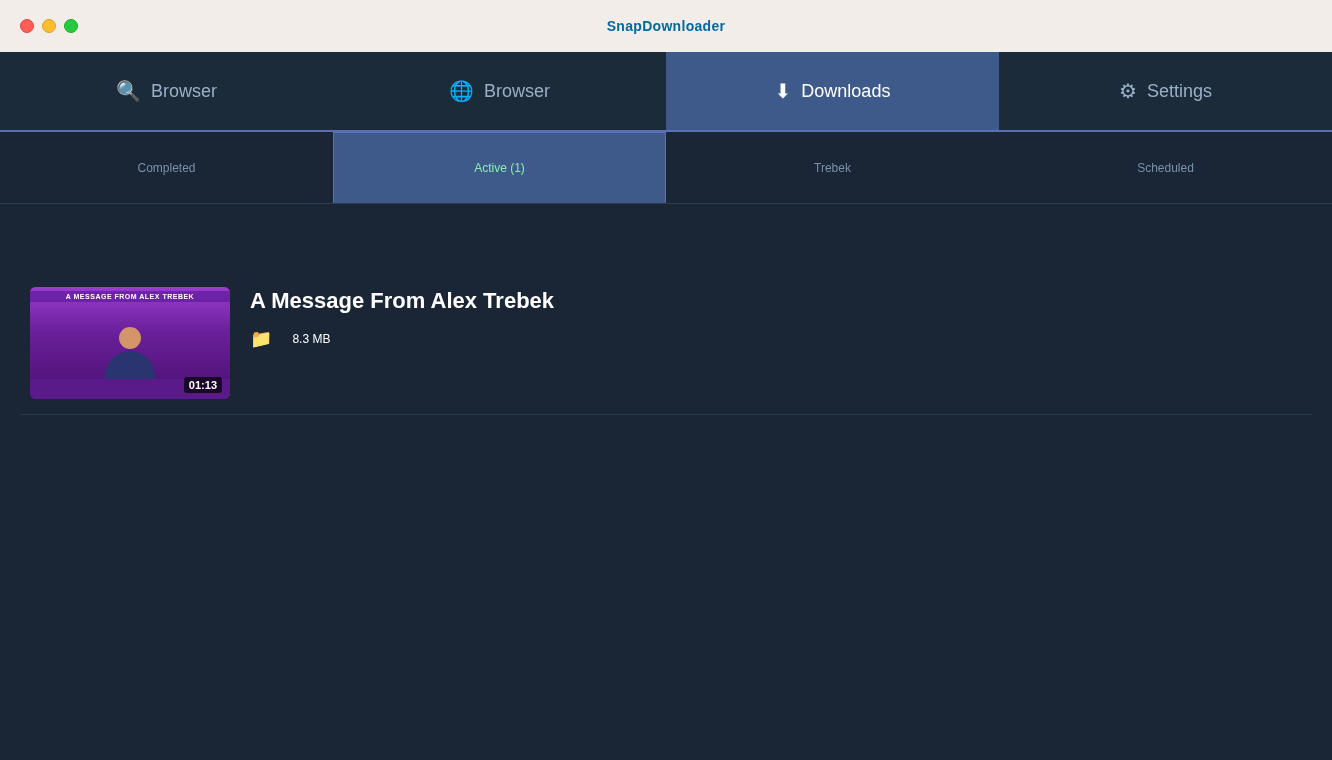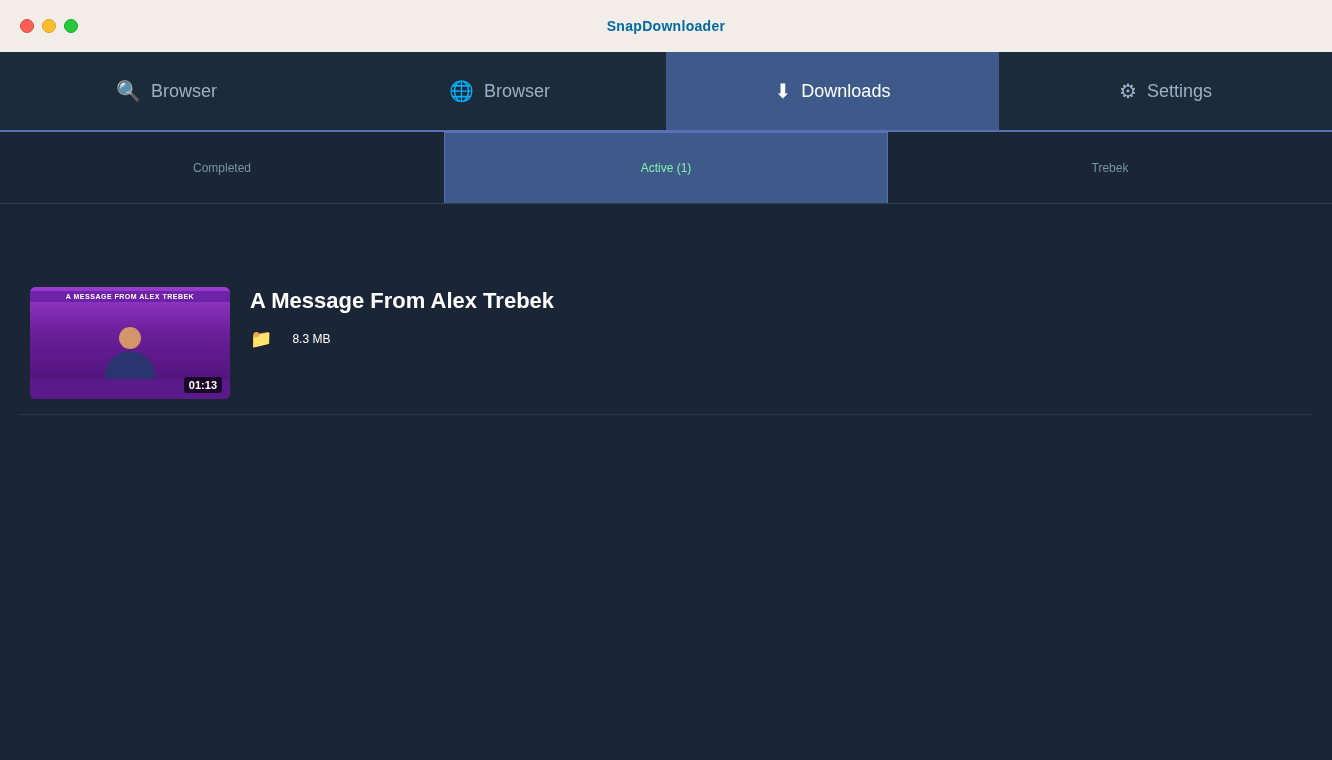--- a/index.html
+++ b/index.html
@@ -350,20 +350,23 @@
 
   <div class="sub-tabs">
     <div class="sub-tab">
       <span>Completed</span>
     </div>
     <div class="sub-tab active">
       <span>Active (1)</span>
     </div>
     <div class="sub-tab">
       <span>Trebek</span>
+    </div>
+    <div class="sub-tab">
+      <span>Scheduled</span>
     </div>
   </div>
 
   <div class="content-area">
 
     <div class="download-item">
 
       <div class="thumbnail">
         <div class="thumbnail-inner">
           <div class="thumbnail-bg"></div>

